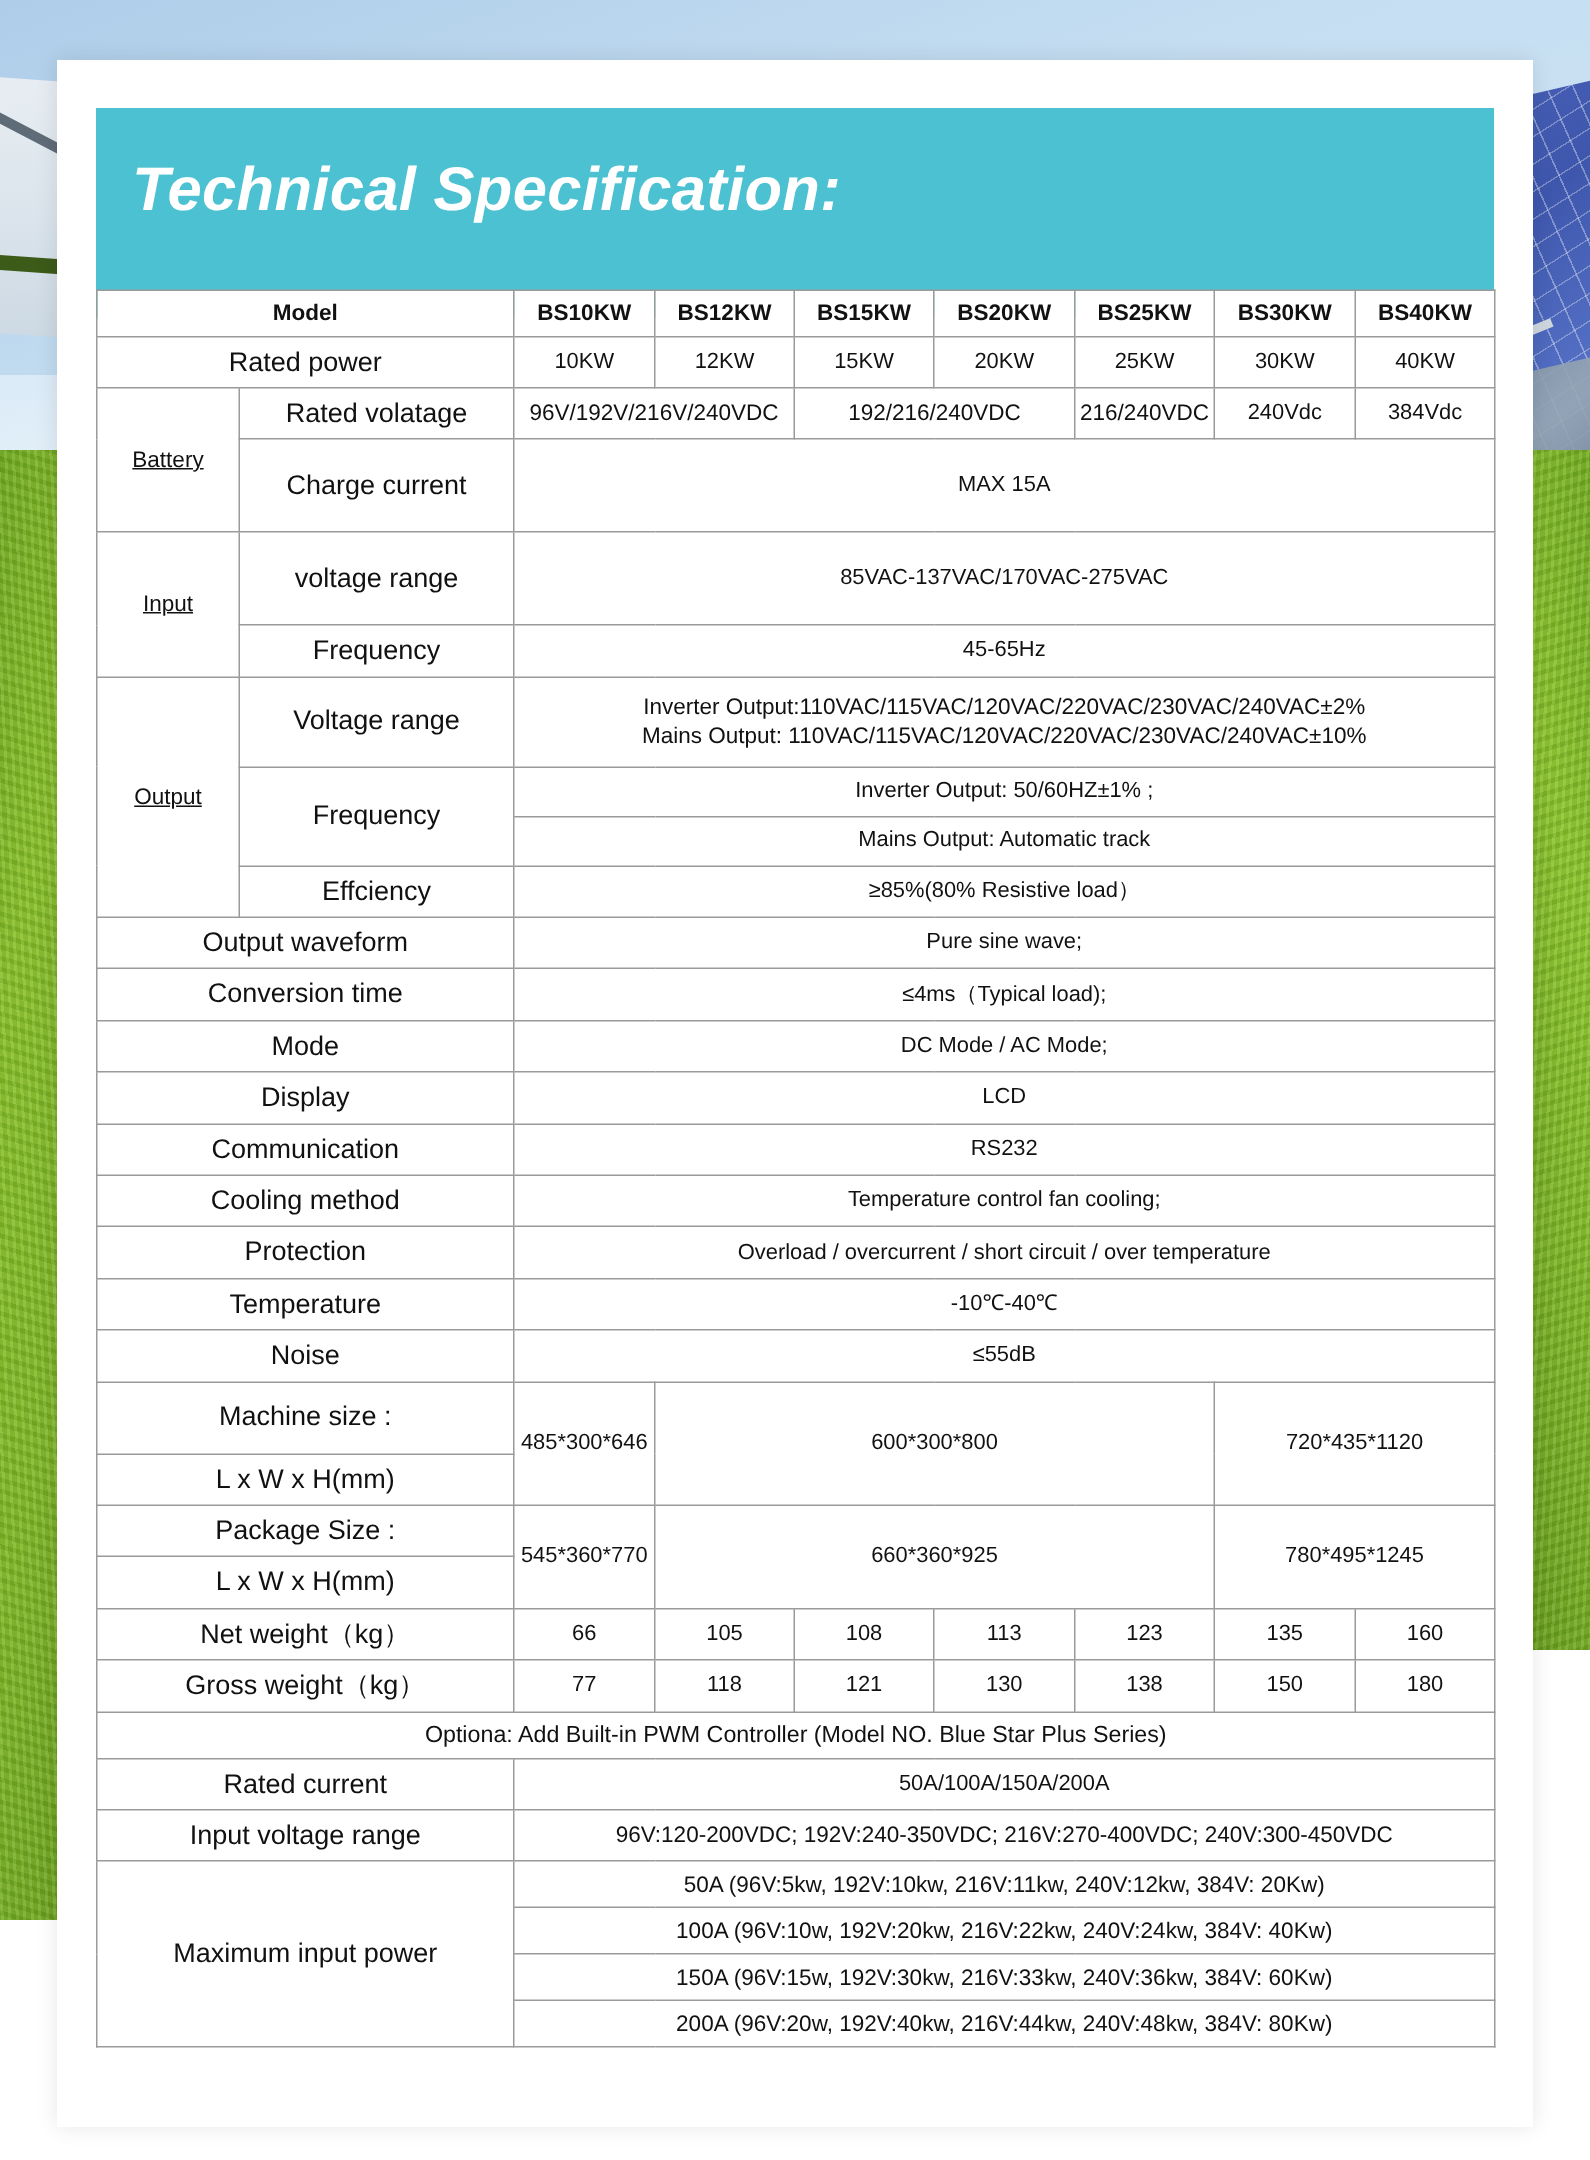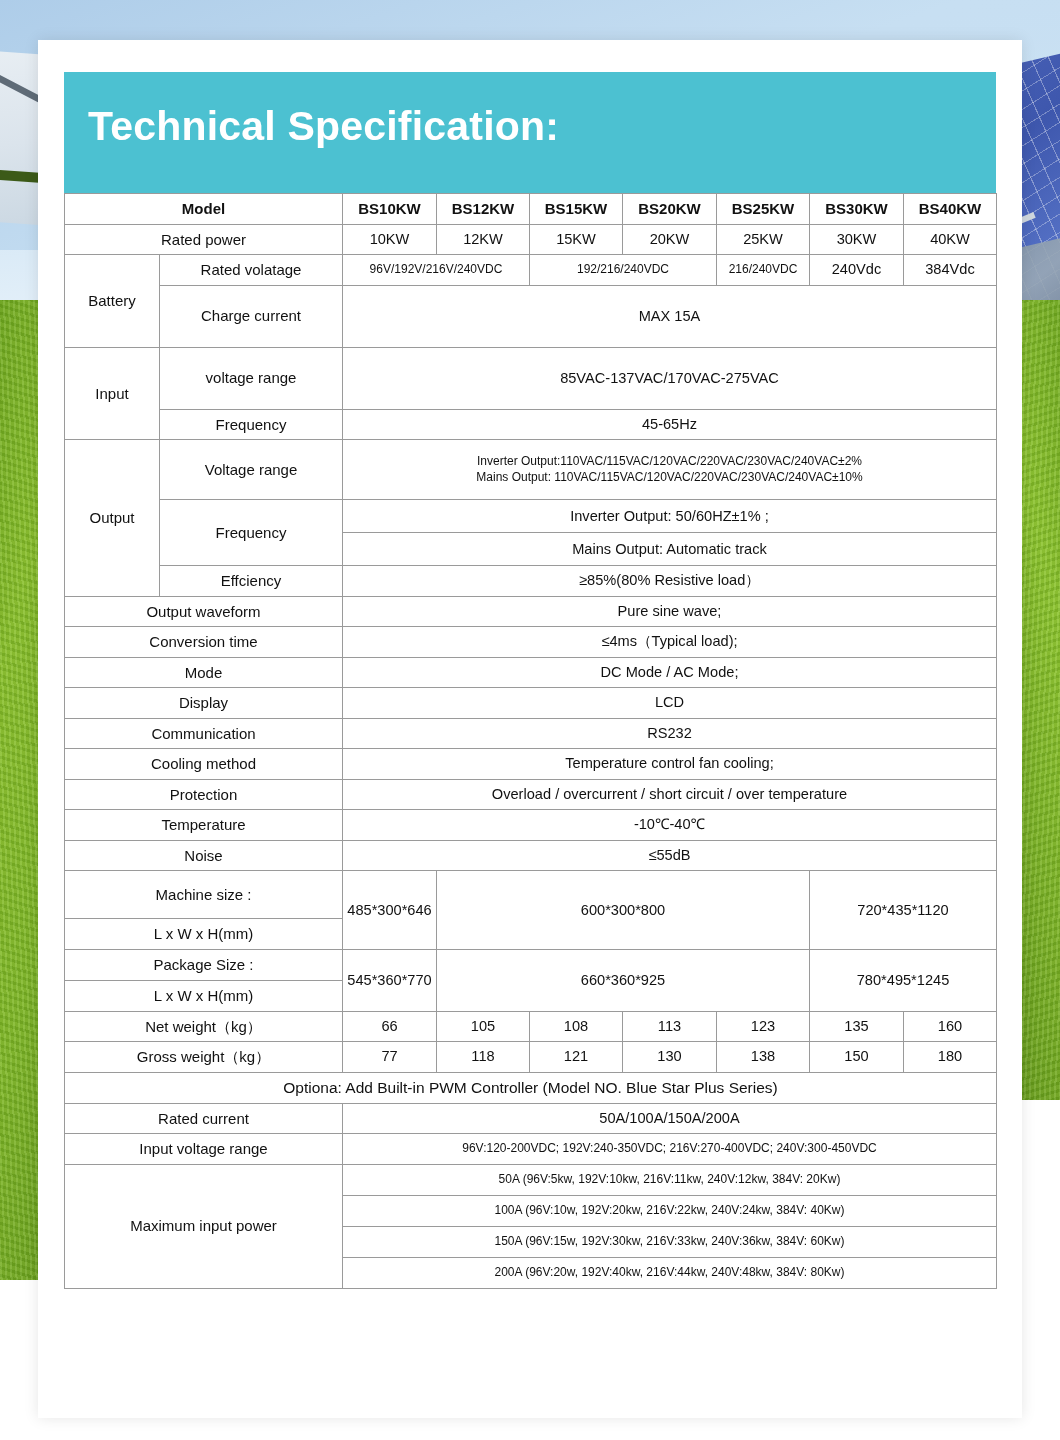--- a/index.html
+++ b/index.html
@@ -83,20 +83,21 @@
   #card {
     position:absolute; left:38px; top:40px; width:984px; height:1378px;
     background:#ffffff;
     box-shadow:0 0 14px rgba(0,0,0,.10);
   }
 
   
   #banner{
     position:absolute; left:26px; top:32px; width:932px; height:140px;
     background:#4cc1d1;
+    font-style:italic;
   }
   #banner h1{
     margin:0; color:#ffffff; font-size:41px; font-weight:bold;
     letter-spacing:.2px; line-height:108px; padding-left:24px;
     font-family:"Liberation Sans", sans-serif;
   }
 
   
   #spec-wrap{ position:absolute; left:26px; top:153px; width:932px; }
   table.spec{
@@ -104,27 +105,27 @@
     table-layout:fixed;
     font-size:14.6px; color:#111;padding-left:20px;
   }
   table.spec td{
     border:1px solid #9a9a9a;
     text-align:center; vertical-align:middle;
     padding:5px 3px; line-height:1.3;
     background:#fff;
   }
   td.hdr{ background:#aed5b0; font-weight:bold; font-size:15px; }
-  td.grp{ font-size:15px; }
-  td.lbl{ font-size:15px; }
+  td.grp{ font-size:15px;text-decoration:underline; }
+  td.lbl{ font-size:18px; }
   td.secthead{
     background:#aed5b0; font-weight:normal; font-size:15.5px;
     padding:7px 4px;
   }
-  td.small{ font-size:12px; }
+  td.small{ font-size:15px; }
   .two-line{ display:block; }
 </style>
 </head>
 <body>
 
 <div id="bg">
   <div class="sky"></div>
   <div class="sky2"></div>
   <div class="panel-l"></div>
   <div class="grass-l"></div>

